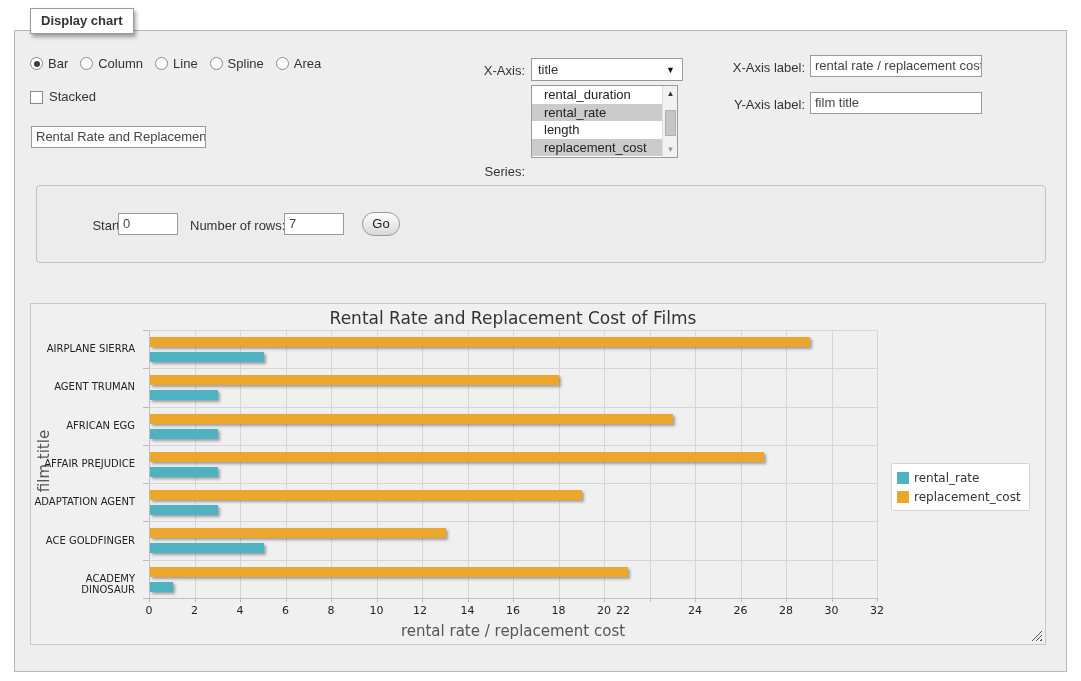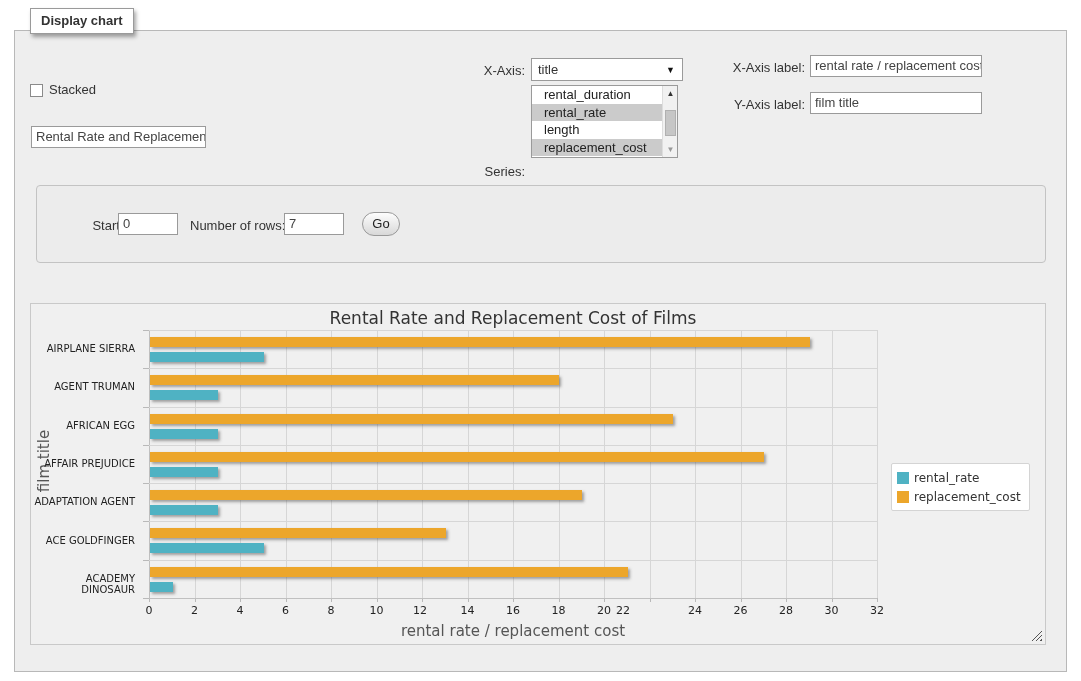--- a/index.html
+++ b/index.html
@@ -74,22 +74,44 @@
                  background:repeating-linear-gradient(135deg, transparent 0 2px, #555 2px 3px);
                  clip-path:polygon(100% 0, 100% 100%, 0 100%); cursor:se-resize; }
 </style>
 </head>
 <body>
 
 <div id="stage">
   <div class="fieldset"></div>
   <div class="legend-box">Display chart</div>
 
-
-  <div class="ctl-row" style="left:30px; top:82px;align-items:flex-end;">
+  <div class="ctl-row" style="left:30px; top:56px;" id="chart-type-row">
+      <span class="radio-item">
+        <span class="radio checked"></span>
+        <span>Bar</span>
+      </span>
+      <span class="radio-item">
+        <span class="radio"></span>
+        <span>Column</span>
+      </span>
+      <span class="radio-item">
+        <span class="radio"></span>
+        <span>Line</span>
+      </span>
+      <span class="radio-item">
+        <span class="radio"></span>
+        <span>Spline</span>
+      </span>
+      <span class="radio-item">
+        <span class="radio"></span>
+        <span>Area</span>
+      </span>
+    </div>
+
+  <div class="ctl-row" style="left:30px; top:89px;align-items:flex-end;">
     <span class="checkbox"></span>
     <span>Stacked</span>
   </div>
 
   <div class="text-input" style="left:31px; top:126px; width:175px; height:22px; line-height:20px;">Rental Rate and Replacement Cost of Films</div>
 
   <div class="lbl" style="left:435px; top:63px; width:90px;">X-Axis:</div>
   <div class="select-box">
     <span class="sel-text">title</span>
     <span class="sel-arrow">▼</span>

